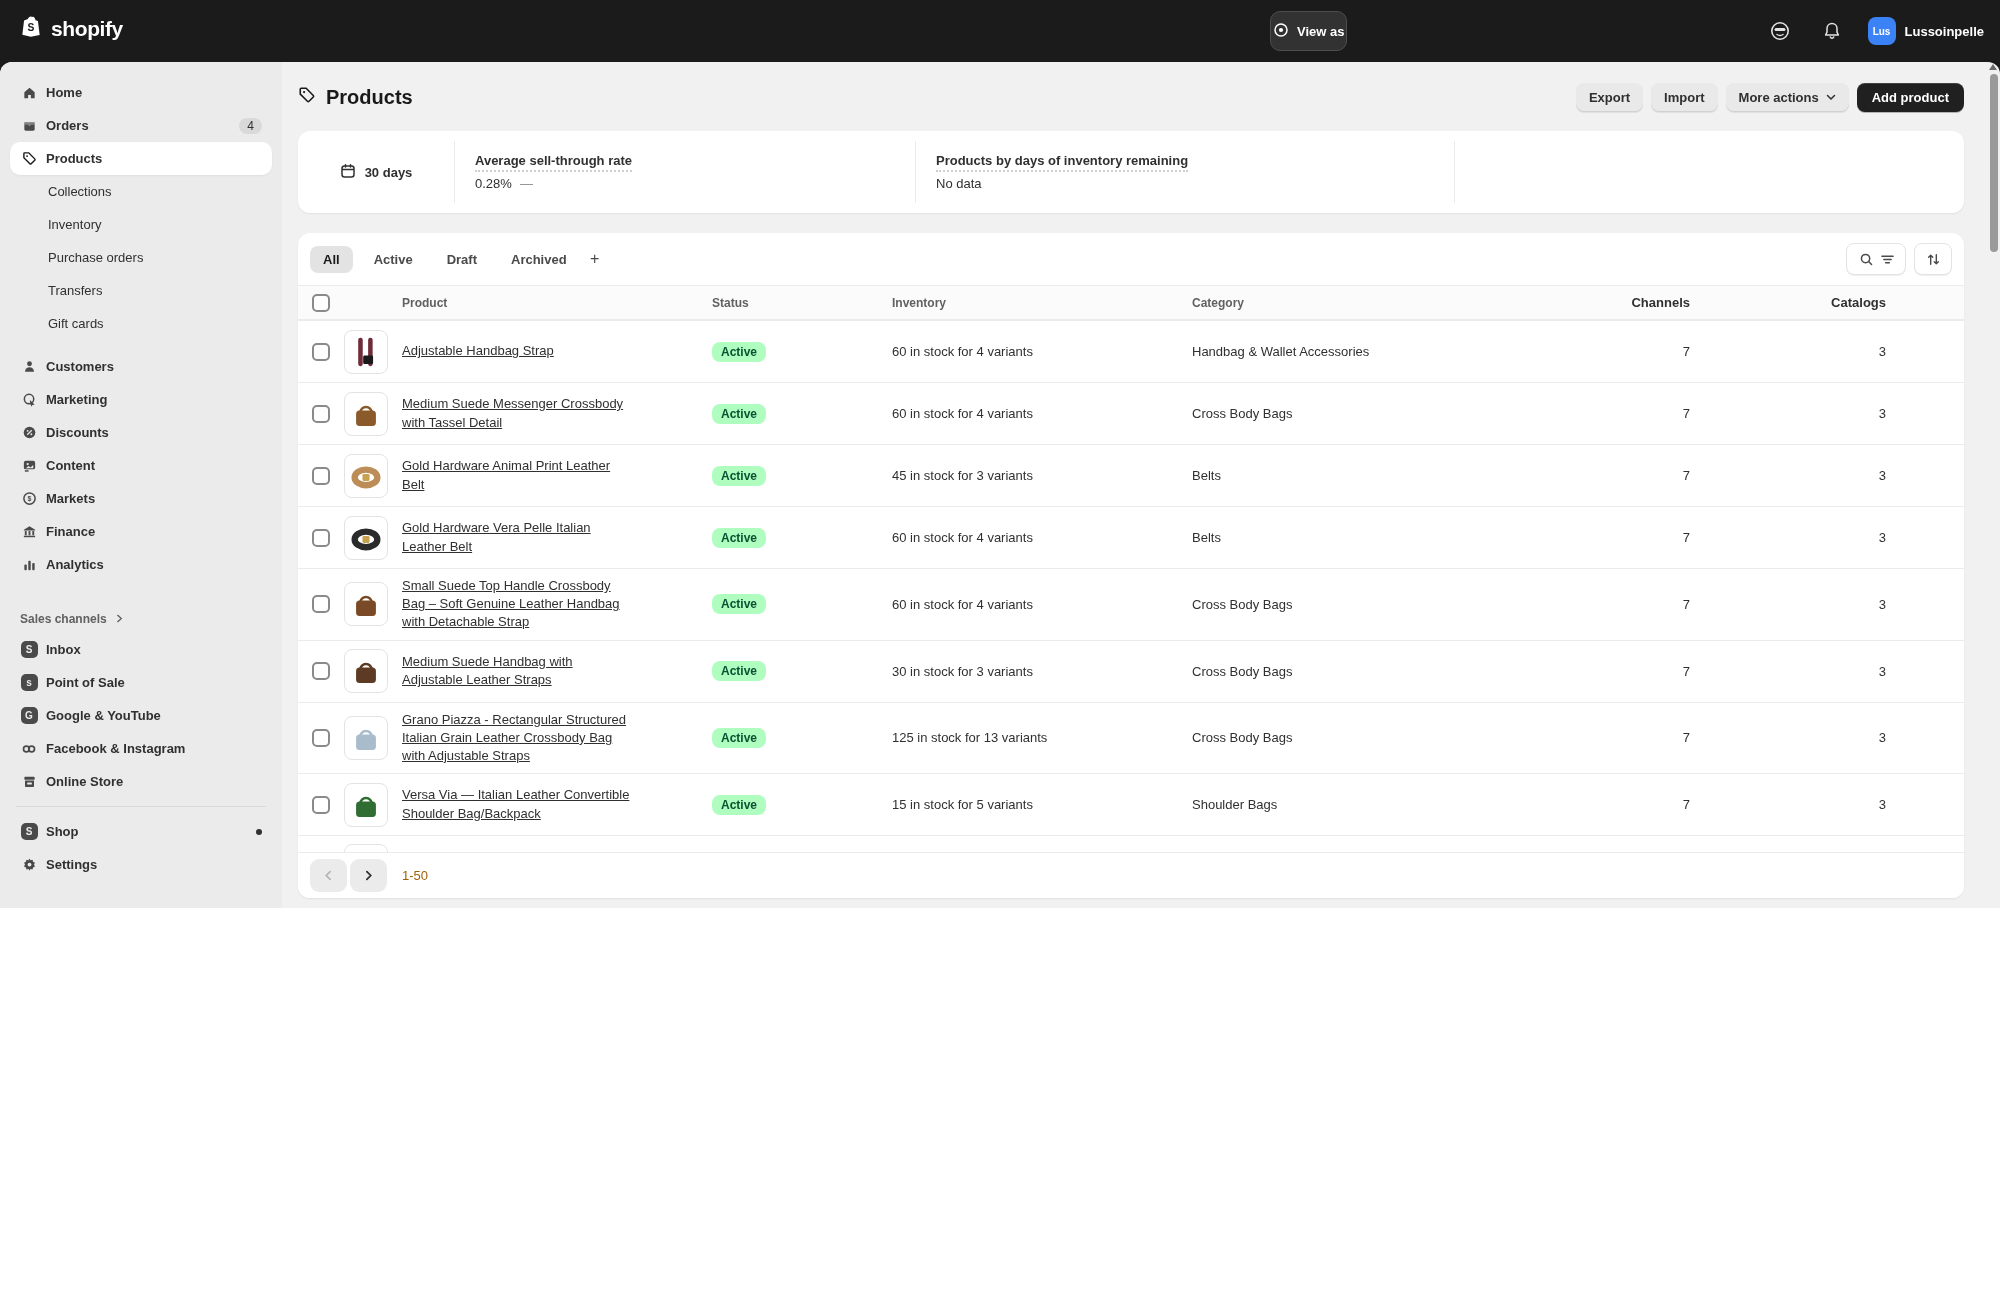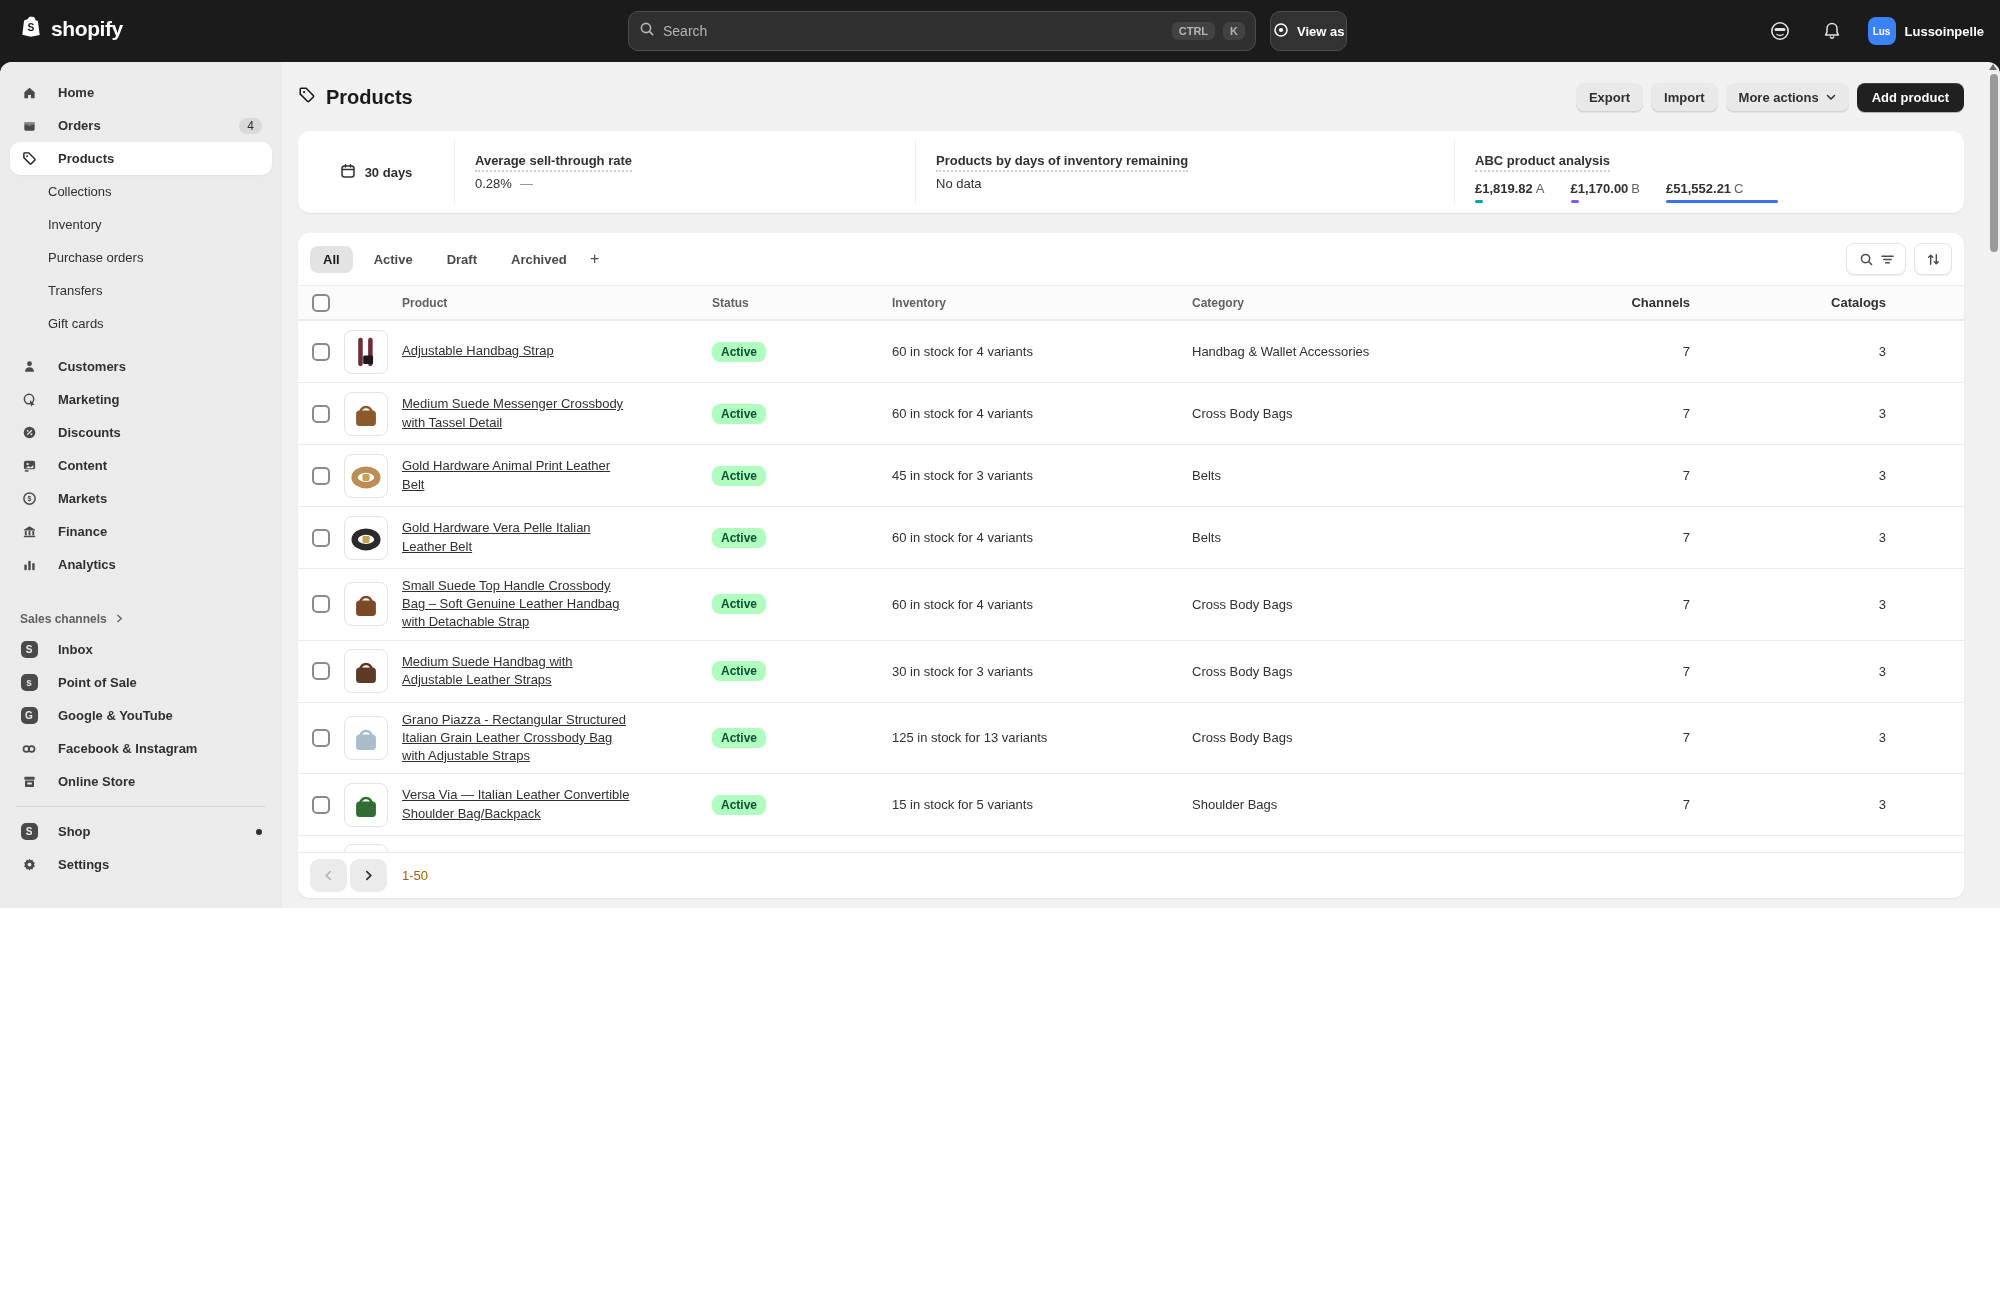--- a/index.html
+++ b/index.html
@@ -23,21 +23,21 @@
   .avatar { width:28px; height:28px; border-radius:8px; background:#3b82f6; color:#ffffff; font-size:10px; font-weight:700;
     display:flex; align-items:center; justify-content:center; }
   .account-name { color:#ffffff; font-size:13px; font-weight:700; }
 
   
   .app-body { position:absolute; top:62px; left:0; right:0; bottom:0; display:flex;
     border-radius:12px 12px 0 0; overflow:hidden; background:#f1f1f1; }
 
   
   .sidebar { width:282px; background:#ebebeb; padding:14px 10px 0 10px; flex-shrink:0; }
-  .nav-item { height:33px; display:flex; align-items:center; gap:20px; padding:0 10px; border-radius:10px;
+  .nav-item { height:33px; display:flex; align-items:center; gap:8px; padding:0 10px; border-radius:10px;
     font-size:13px; font-weight:600; color:#303030; cursor:pointer; }
   .nav-item .ic { width:18px; display:flex; justify-content:center; align-items:center; color:#4a4a4a; flex-shrink:0; }
   .nav-item.active { background:#ffffff; box-shadow:0 1px 2px rgba(0,0,0,.05); font-weight:650; }
   .nav-item .grow { flex:1; }
   .nav-badge { background:#d9d9d9; color:#303030; border-radius:8px; font-size:12px; font-weight:500; padding:1px 8px; }
   .nav-sub { height:33px; display:flex; align-items:center; padding:0 10px 0 38px; font-size:13px; font-weight:500;
     color:#303030; border-radius:10px; cursor:pointer; }
   .group-gap { height:10px; }
   .section-label { margin-top:24px; height:28px; display:flex; align-items:center; gap:8px; padding:0 10px;
     font-size:12px; font-weight:550; color:#616161; cursor:pointer; }
@@ -125,31 +125,20 @@
     <div class="brand">
       <span>
         <svg width="26" height="26" viewBox="0 0 24 24">
           <path d="M9.1 4.6c.5-1.4 1.5-2.3 2.7-2.3.5 0 .9.2 1.3.5.3-.2.7-.3 1-.2 1 .3 1.7 1.6 2.1 3.1l2.2.7L20 19.4 11.8 21 4 19.2 5.6 6l3.5-1.4z" fill="#ffffff"></path>
           <text x="12" y="15.8" font-size="9.5" font-weight="bold" text-anchor="middle" fill="#1b1b1b">S</text>
         </svg>
       </span>
       <span class="brand-word">shopify</span>
     </div>
 
-    <div class="searchbox">
-      <span>
-        <svg width="16" height="16" viewBox="0 0 16 16">
-            <circle cx="7" cy="7" r="4.6" fill="none" stroke="#b5b5b5" stroke-width="1.6"></circle>
-            <line x1="10.4" y1="10.4" x2="13.6" y2="13.6" stroke="#b5b5b5" stroke-width="1.6" stroke-linecap="round"></line>
-          </svg>
-      </span>
-      <input placeholder="Search" style="">
-      <span class="kbd">CTRL</span>
-      <span class="kbd">K</span>
-    </div>
 
     <div class="viewas">
       <span>
         <svg width="16" height="16" viewBox="0 0 16 16">
             <circle cx="8" cy="8" r="6" fill="none" stroke="#fff" stroke-width="1.5"></circle>
             <circle cx="8" cy="8" r="2.1" fill="#fff"></circle>
           </svg>
       </span>
       <span>View as</span>
     </div>
@@ -396,37 +385,20 @@
           </div>
         </div>
         <div class="stat-sep"></div>
         <div class="stat-cell days">
           <span class="stat-label">Products by days of inventory remaining</span>
           <div class="stat-value">
               <span>No data</span>
             </div>
         </div>
         <div class="stat-sep"></div>
-        <div class="stat-cell abc">
-          <span class="stat-label">ABC product analysis</span>
-          <div class="abc-vals">
-            <div class="abc-seg">
-              <span>£1,819.82</span><span class="grade">A</span>
-              <span class="abc-mark" style="background: rgb(0, 160, 172); width: 8px;"></span>
-            </div>
-            <div class="abc-seg">
-              <span>£1,170.00</span><span class="grade">B</span>
-              <span class="abc-mark" style="background: rgb(130, 87, 255); width: 8px;"></span>
-            </div>
-            <div class="abc-seg">
-              <span>£51,552.21</span><span class="grade">C</span>
-              <span class="abc-mark" style="background: rgb(58, 111, 232); width: 112px;"></span>
-            </div>
-          </div>
-        </div>
       </section>
 
       <section class="table-card">
         <div class="tabsbar">
           <div class="tab active">All</div>
           <div class="tab">Active</div>
           <div class="tab">Draft</div>
           <div class="tab">Archived</div>
           <div class="tab-add">+</div>
           <div class="tabsbar-right">

